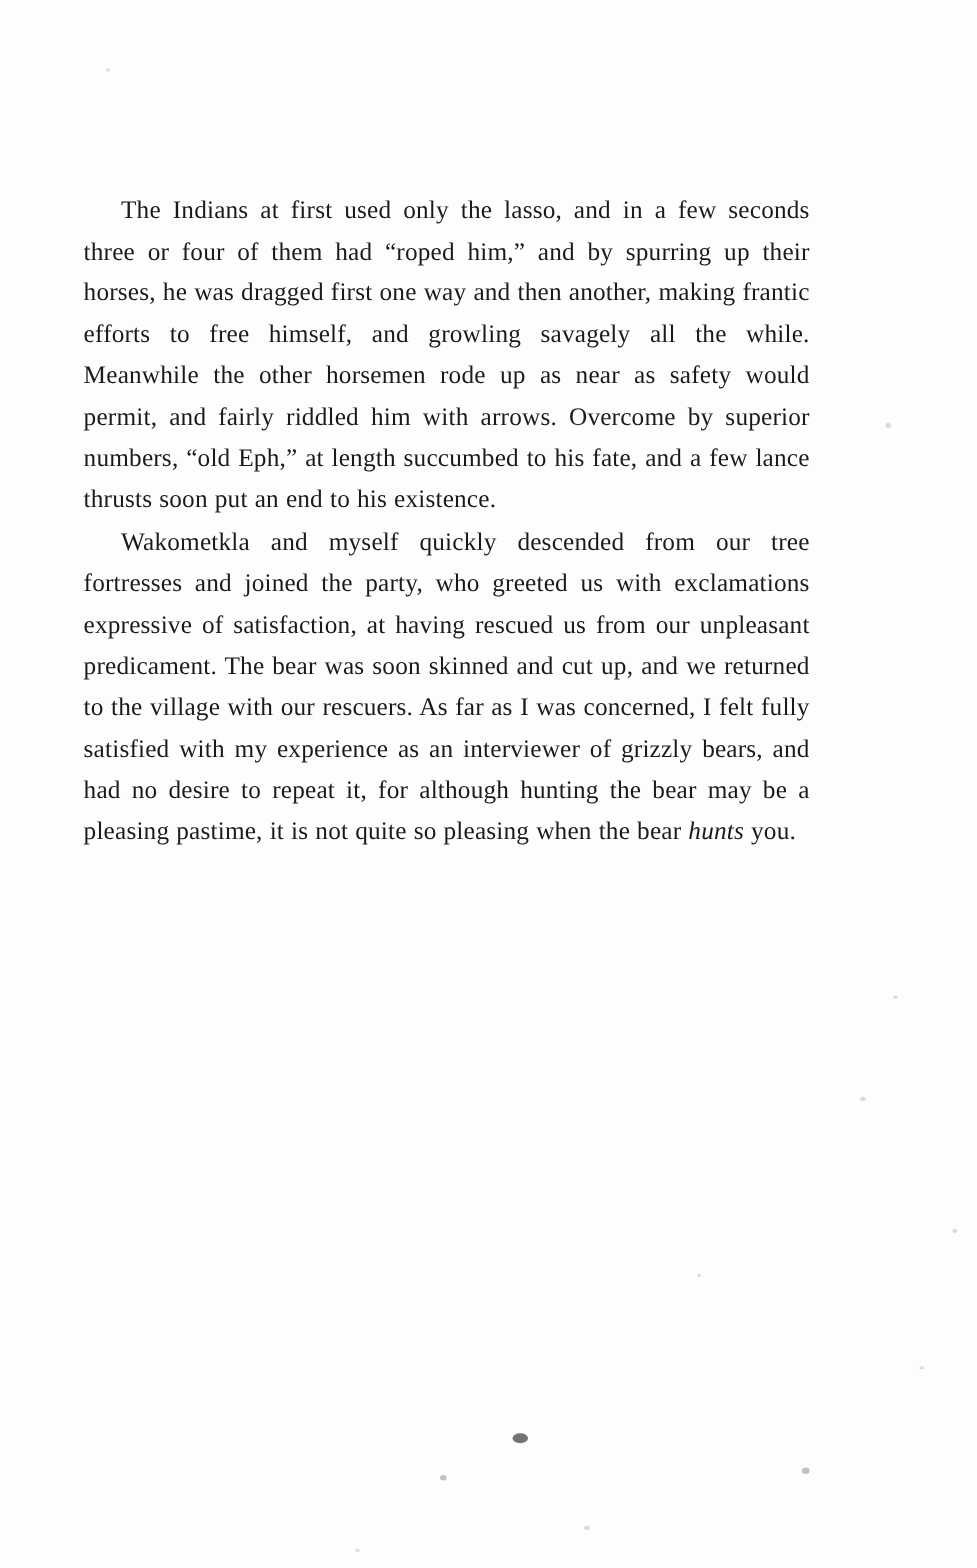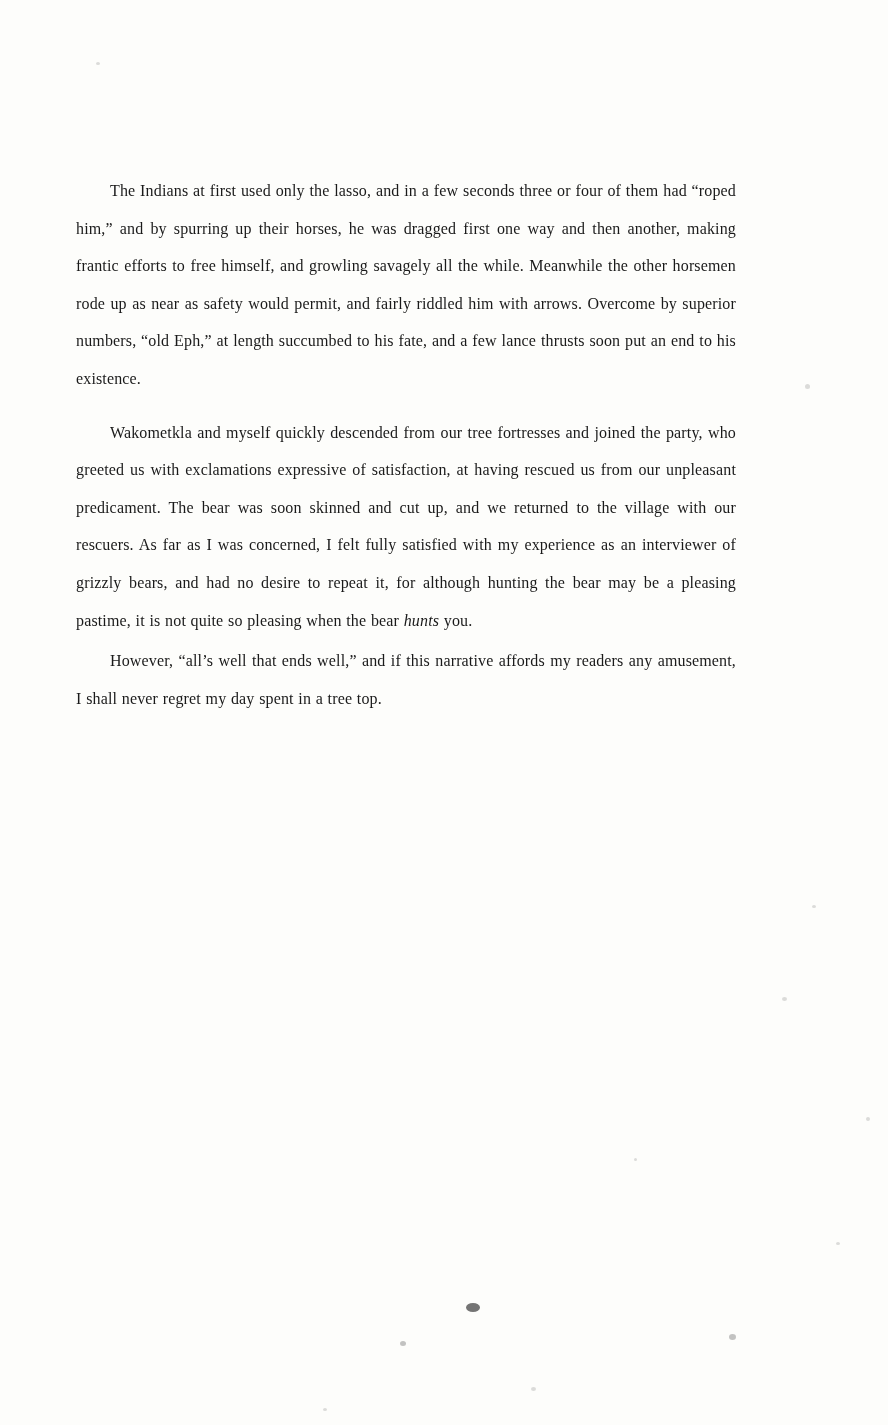--- a/index.html
+++ b/index.html
@@ -39,28 +39,28 @@
     position: absolute;
     top: 172px;
     left: 76px;
     width: 660px;
   }
 
   .para {
     margin: 0 0 0 0;
     text-align: justify;
     text-justify: inter-word;
-    font-size: 16px;
+    font-size: 23px;
     line-height: 37.6px;
     text-indent: 34px;
     letter-spacing: 0.15px;
     word-spacing: 0.5px;
   }
 
-  .para.p2 { margin-top: 16px; }
+  .para.p2 { margin-top: 1px; }
   .para.p3 { margin-top: 3px; }
 
   .para em {
     font-style: italic;
   }
 
   
   .speck {
     position: absolute;
     background: #2b2b2b;
@@ -75,21 +75,20 @@
 
 <div class="page">
 
 
   <div class="text-body">
 
     <p class="para p1">The Indians at first used only the lasso, and in a few seconds three or four of them had “roped him,” and by spurring up their horses, he was dragged first one way and then another, making frantic efforts to free himself, and growling savagely all the while. Meanwhile the other horsemen rode up as near as safety would permit, and fairly riddled him with arrows.  Overcome by superior numbers, “old Eph,” at length succumbed to his fate, and a few lance thrusts soon put an end to his existence.</p>
 
     <p class="para p2"><span>Wakometkla and myself quickly descended from our tree fortresses and joined the party, who greeted us with exclamations expressive of satisfaction, at having rescued us from our unpleasant predicament. The bear was soon skinned and cut up, and we returned to the village with our rescuers.  As far as I was concerned, I felt fully satisfied with my experience as an interviewer of grizzly bears, and had no desire to repeat it, for although hunting the bear may be a pleasing pastime, it is not quite so pleasing when the bear </span><em>hunts</em><span> you.</span></p>
 
-    <p class="para p3">However, “all’s well that ends well,” and if this narrative affords my readers any amusement, I shall never regret my day spent in a tree top.</p>
 
   </div>
 
   <span class="speck" style="left:466px; top:1303px; width:14px; height:9px;"></span>
   <span class="speck light" style="left:400px; top:1341px; width:6px; height:5px;"></span>
   <span class="speck light" style="left:729px; top:1334px; width:7px; height:6px;"></span>
   <span class="speck vlight" style="left:531px; top:1387px; width:5px; height:4px;"></span>
   <span class="speck vlight" style="left:323px; top:1408px; width:4px; height:3px;"></span>
   <span class="speck vlight" style="left:782px; top:997px; width:5px; height:4px;"></span>
   <span class="speck vlight" style="left:866px; top:1117px; width:4px; height:4px;"></span>

